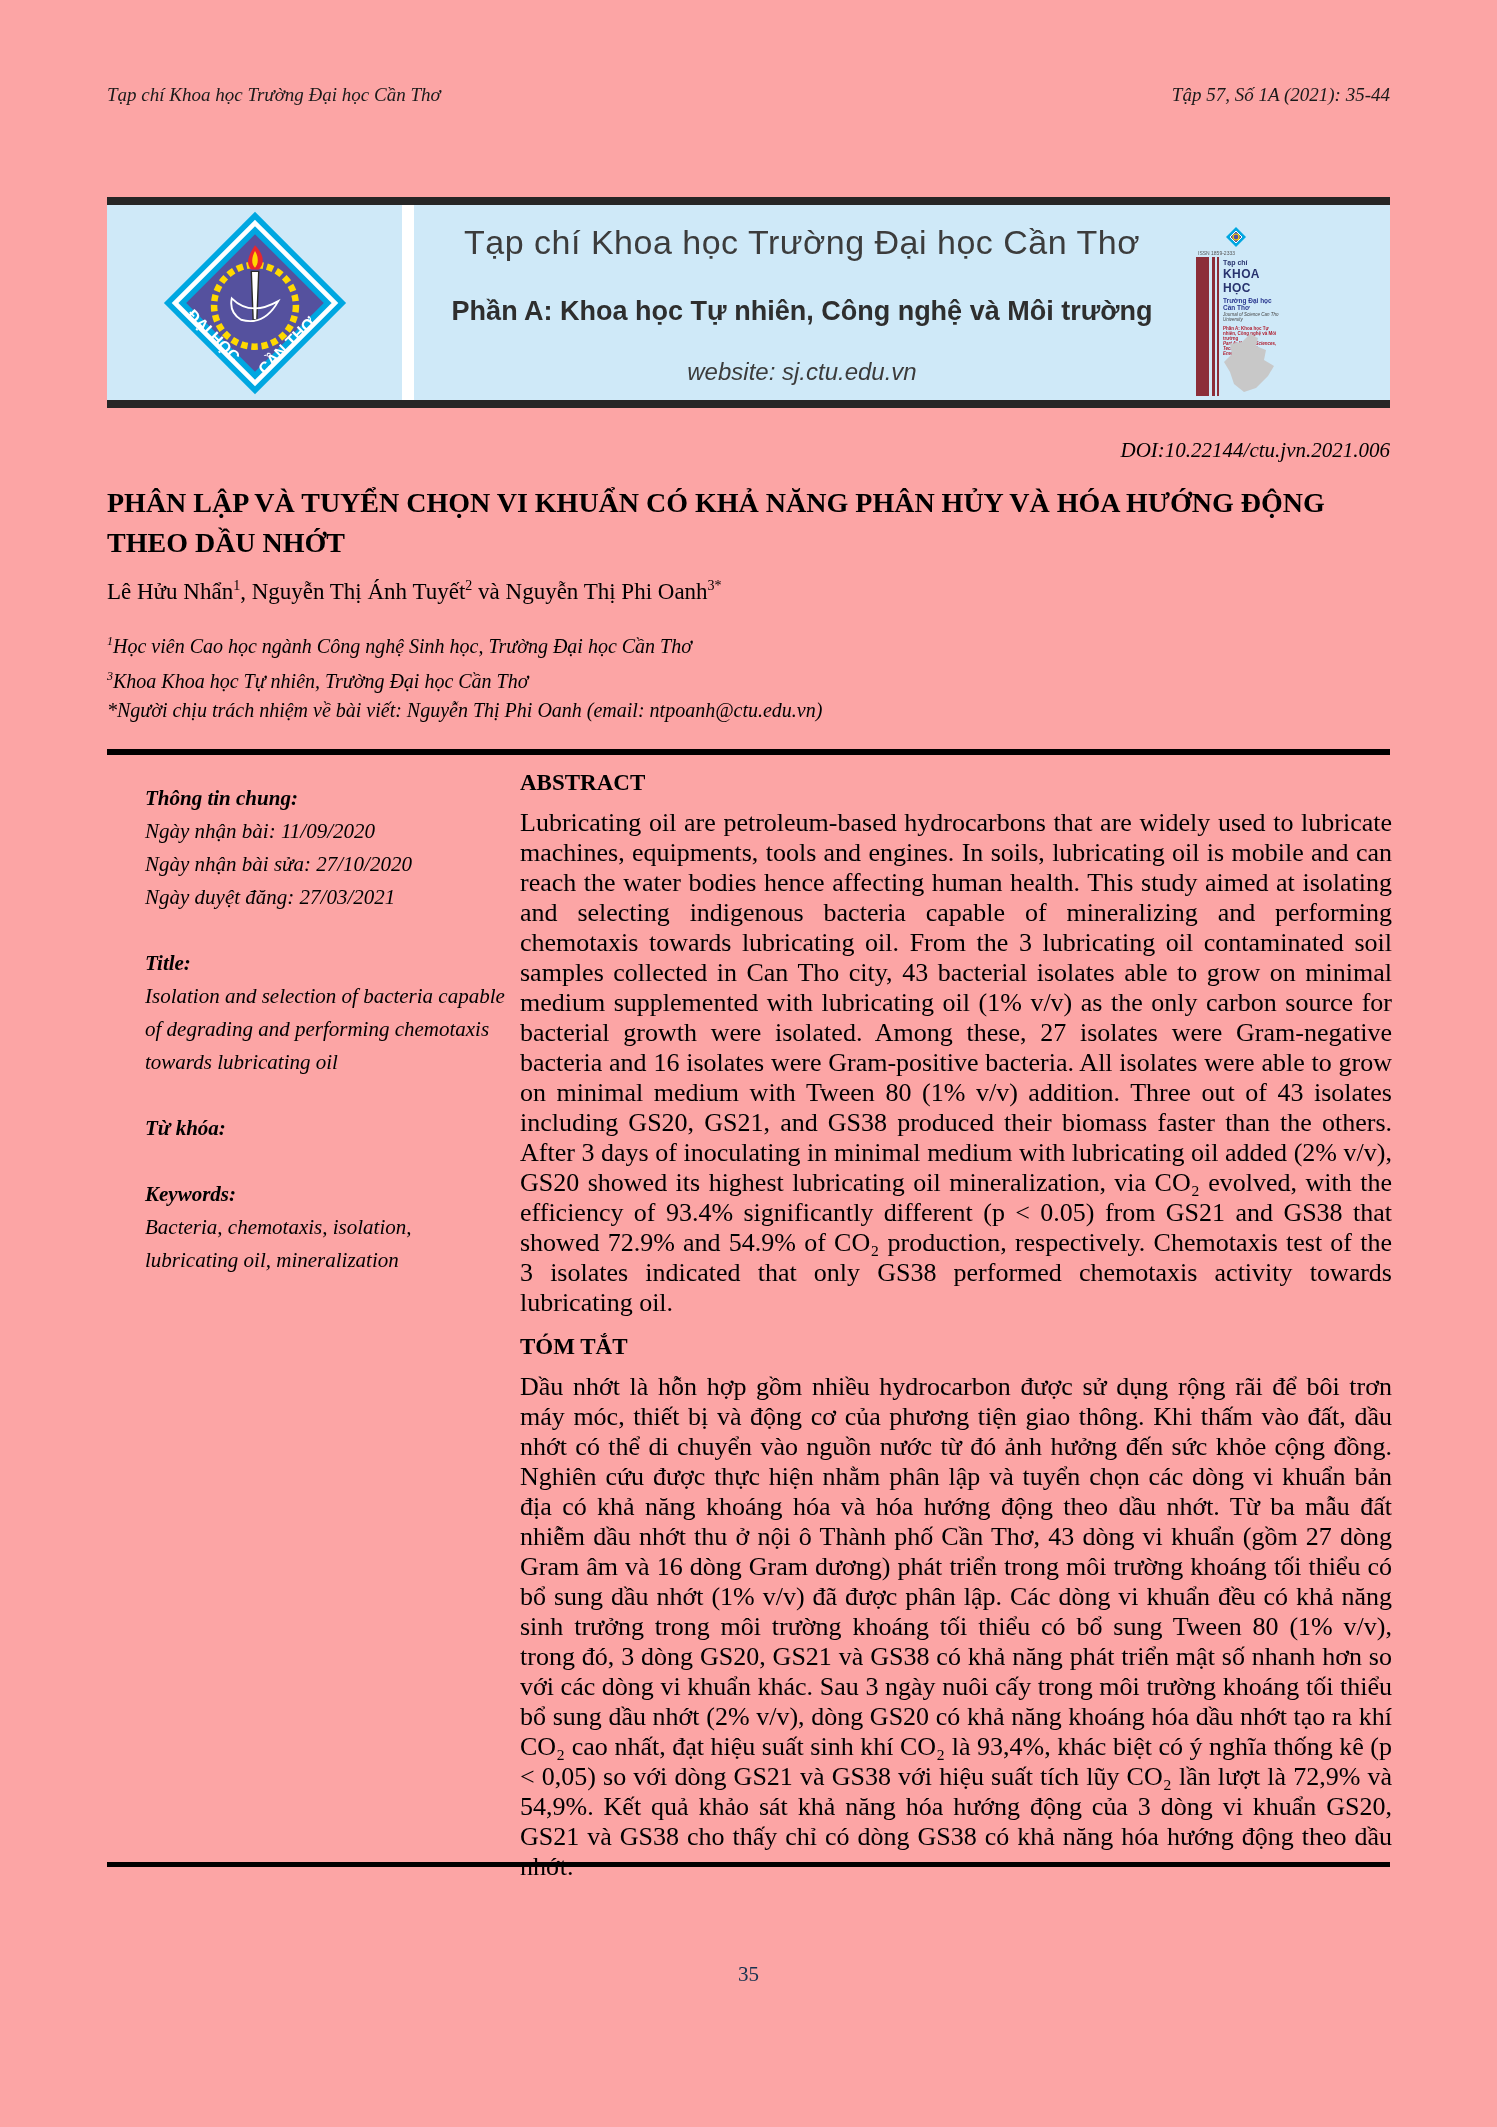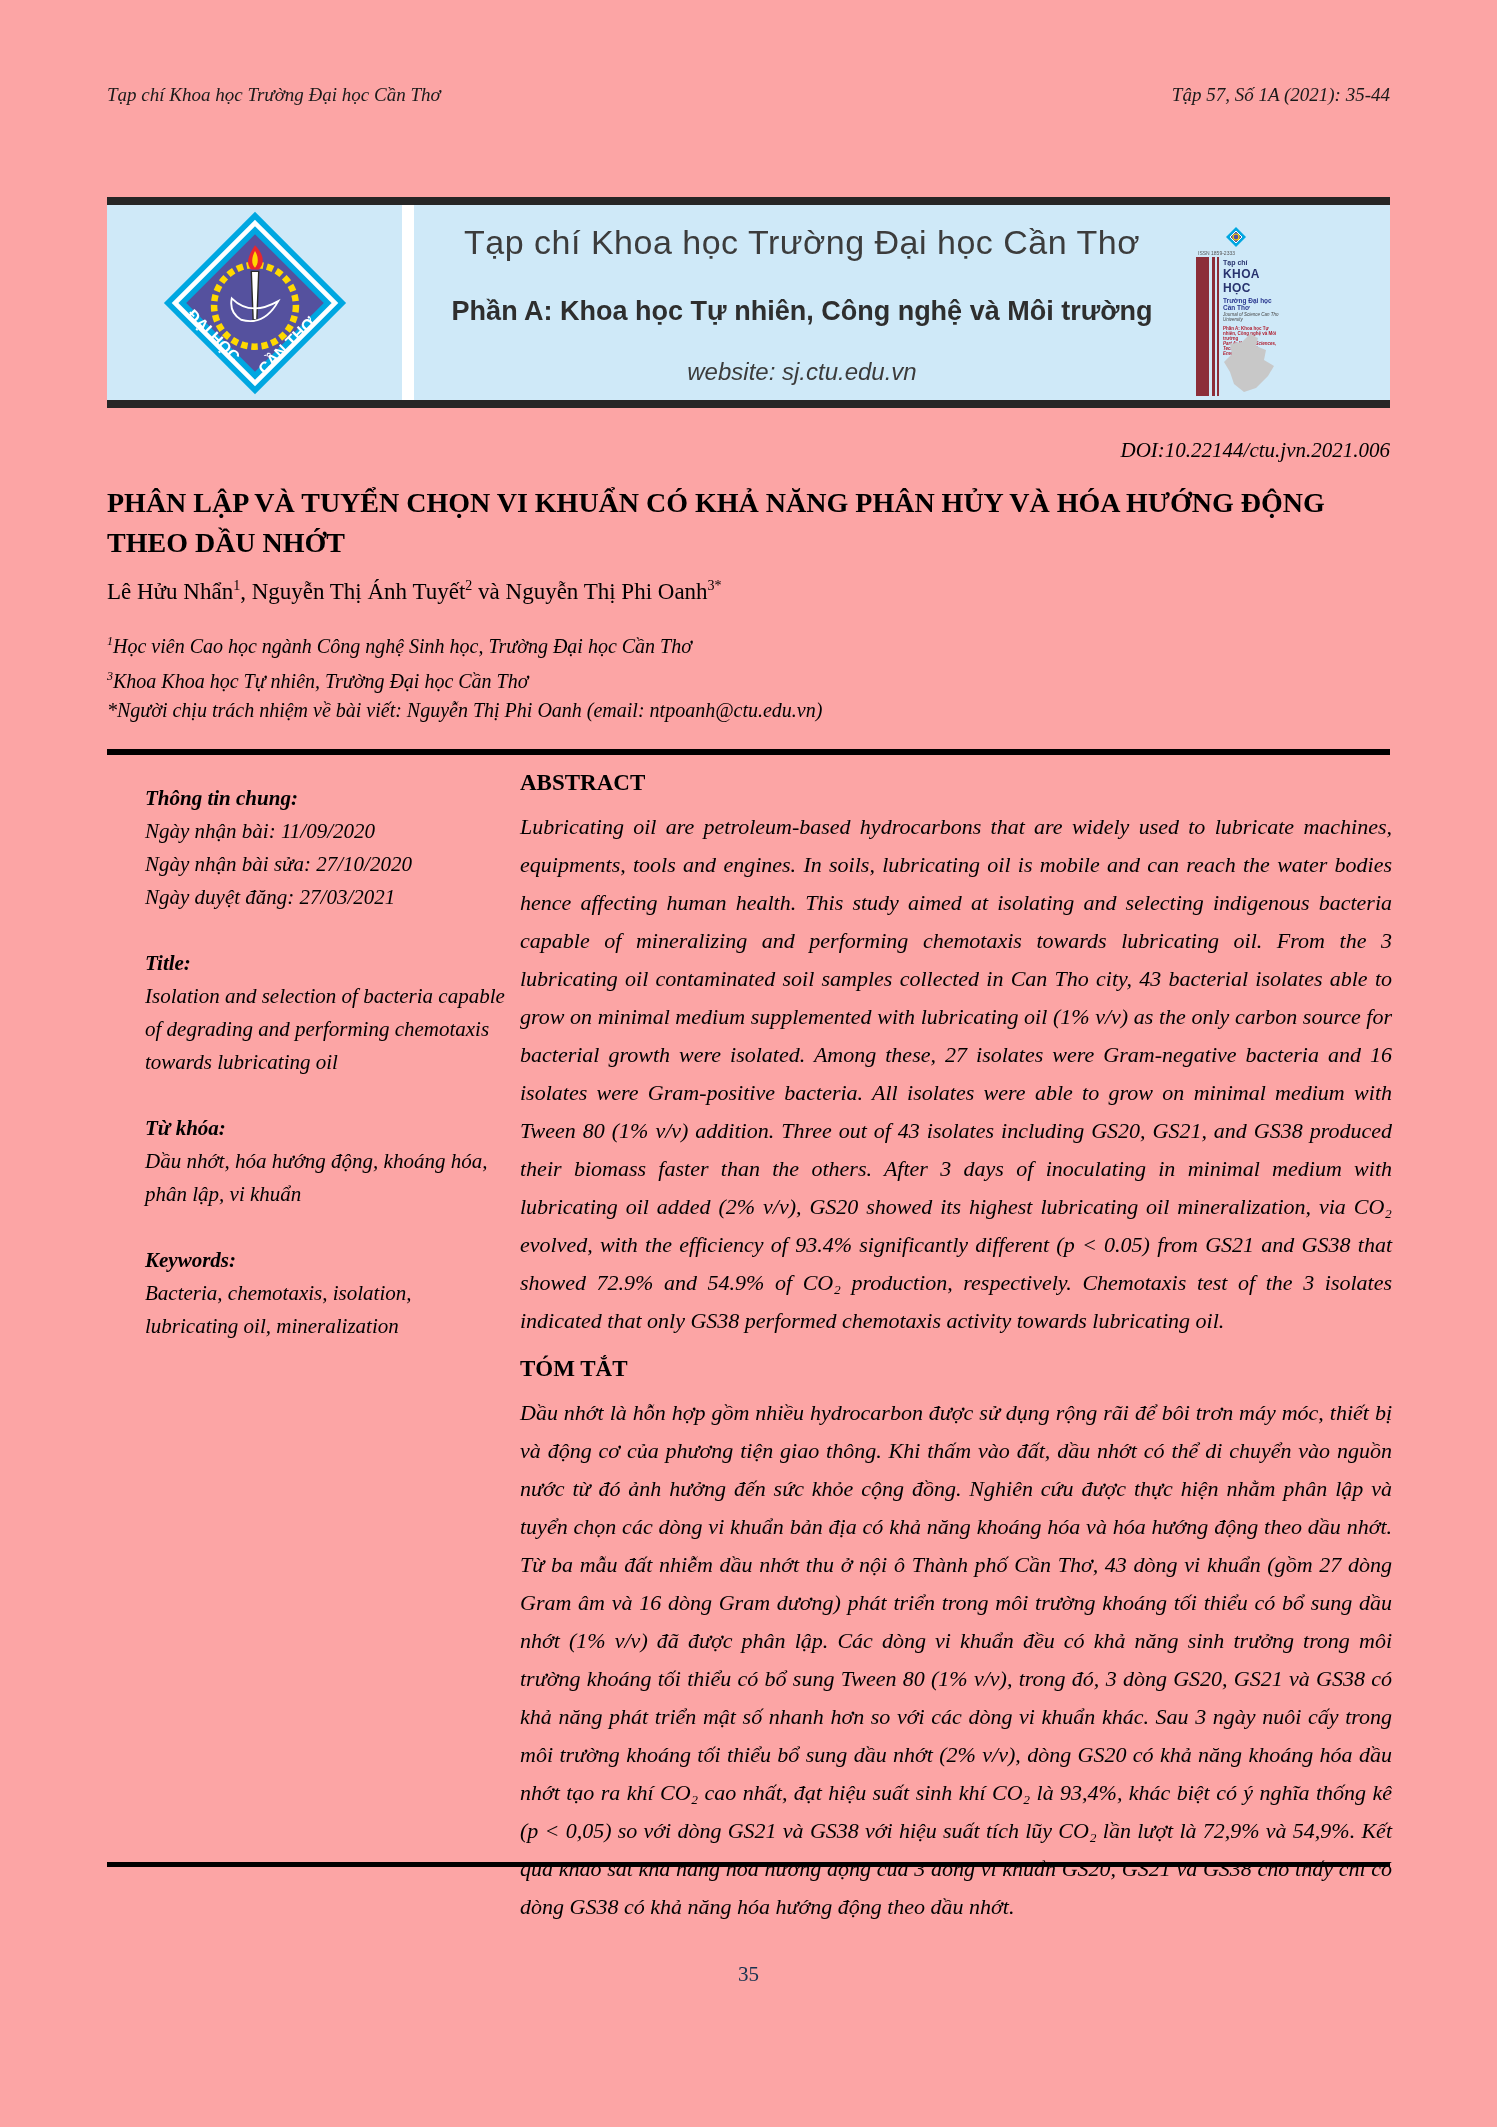--- a/index.html
+++ b/index.html
@@ -55,21 +55,21 @@
   .rule-bottom{position:absolute;top:1862px;left:107px;width:1283px;height:5px;background:#000;}
 
   
   .leftcol{position:absolute;top:782px;left:145px;width:360px;
            font-style:italic;font-size:21px;line-height:33px;}
   .lc-head{font-weight:bold;margin-top:33px;}
   .lc-head.first{margin-top:0;}
   .lc-gap{height:33px;}
   .rightcol{position:absolute;top:770px;left:520px;width:872px;}
   .abs-head{font-weight:bold;font-size:23px;margin:0 0 12px 0;}
-  .abs-body{font-style:italic;font-size:22px;line-height:38px;text-align:justify;}
+  .abs-body{font-size:26px;line-height:30px;text-align:justify;}
   .tom-head{font-weight:bold;font-size:23px;margin:16px 0 12px 0;}
 
   
   .pagenum{position:absolute;top:1962px;left:0;width:1497px;text-align:center;
            font-size:21px;color:#16324f;}
 </style>
 </head>
 <body>
 
 <div class="page">
@@ -151,21 +151,20 @@
   <div class="leftcol">
     <div class="lc-head first">Thông tin chung:</div>
     <div>Ngày nhận bài: 11/09/2020</div>
     <div>Ngày nhận bài sửa: 27/10/2020</div>
     <div>Ngày duyệt đăng: 27/03/2021</div>
     <div class="lc-gap"></div>
     <div class="lc-head first">Title:</div>
     <div>Isolation and selection of bacteria capable of degrading and performing chemotaxis towards lubricating oil</div>
     <div class="lc-gap"></div>
     <div class="lc-head first">Từ khóa:</div>
-    <div>Dầu nhớt, hóa hướng động, khoáng hóa, phân lập, vi khuẩn</div>
     <div class="lc-gap"></div>
     <div class="lc-head first">Keywords:</div>
     <div>Bacteria, chemotaxis, isolation, lubricating oil, mineralization</div>
   </div>
 
   <div class="rightcol">
     <div class="abs-head">ABSTRACT</div>
     <div class="abs-body">Lubricating oil are petroleum-based hydrocarbons that are widely used to lubricate machines, equipments, tools and engines. In soils, lubricating oil is mobile and can reach the water bodies hence affecting human health. This study aimed at isolating and selecting indigenous bacteria capable of mineralizing and performing chemotaxis towards lubricating oil. From the 3 lubricating oil contaminated soil samples collected in Can Tho city, 43 bacterial isolates able to grow on minimal medium supplemented with lubricating oil (1% v/v) as the only carbon source for bacterial growth were isolated. Among these, 27 isolates were Gram-negative bacteria and 16 isolates were Gram-positive bacteria. All isolates were able to grow on minimal medium with Tween 80 (1% v/v) addition. Three out of 43 isolates including GS20, GS21, and GS38 produced their biomass faster than the others. After 3 days of inoculating in minimal medium with lubricating oil added (2% v/v), GS20 showed its highest lubricating oil mineralization, via CO₂ evolved, with the efficiency of 93.4% significantly different (p &lt; 0.05) from GS21 and GS38 that showed 72.9% and 54.9% of CO₂ production, respectively. Chemotaxis test of the 3 isolates indicated that only GS38 performed chemotaxis activity towards lubricating oil.</div>
     <div class="tom-head">TÓM TẮT</div>
     <div class="abs-body">Dầu nhớt là hỗn hợp gồm nhiều hydrocarbon được sử dụng rộng rãi để bôi trơn máy móc, thiết bị và động cơ của phương tiện giao thông. Khi thấm vào đất, dầu nhớt có thể di chuyển vào nguồn nước từ đó ảnh hưởng đến sức khỏe cộng đồng. Nghiên cứu được thực hiện nhằm phân lập và tuyển chọn các dòng vi khuẩn bản địa có khả năng khoáng hóa và hóa hướng động theo dầu nhớt. Từ ba mẫu đất nhiễm dầu nhớt thu ở nội ô Thành phố Cần Thơ, 43 dòng vi khuẩn (gồm 27 dòng Gram âm và 16 dòng Gram dương) phát triển trong môi trường khoáng tối thiểu có bổ sung dầu nhớt (1% v/v) đã được phân lập. Các dòng vi khuẩn đều có khả năng sinh trưởng trong môi trường khoáng tối thiểu có bổ sung Tween 80 (1% v/v), trong đó, 3 dòng GS20, GS21 và GS38 có khả năng phát triển mật số nhanh hơn so với các dòng vi khuẩn khác. Sau 3 ngày nuôi cấy trong môi trường khoáng tối thiểu bổ sung dầu nhớt (2% v/v), dòng GS20 có khả năng khoáng hóa dầu nhớt tạo ra khí CO₂ cao nhất, đạt hiệu suất sinh khí CO₂ là 93,4%, khác biệt có ý nghĩa thống kê (p &lt; 0,05) so với dòng GS21 và GS38 với hiệu suất tích lũy CO₂ lần lượt là 72,9% và 54,9%. Kết quả khảo sát khả năng hóa hướng động của 3 dòng vi khuẩn GS20, GS21 và GS38 cho thấy chỉ có dòng GS38 có khả năng hóa hướng động theo dầu nhớt.</div>

